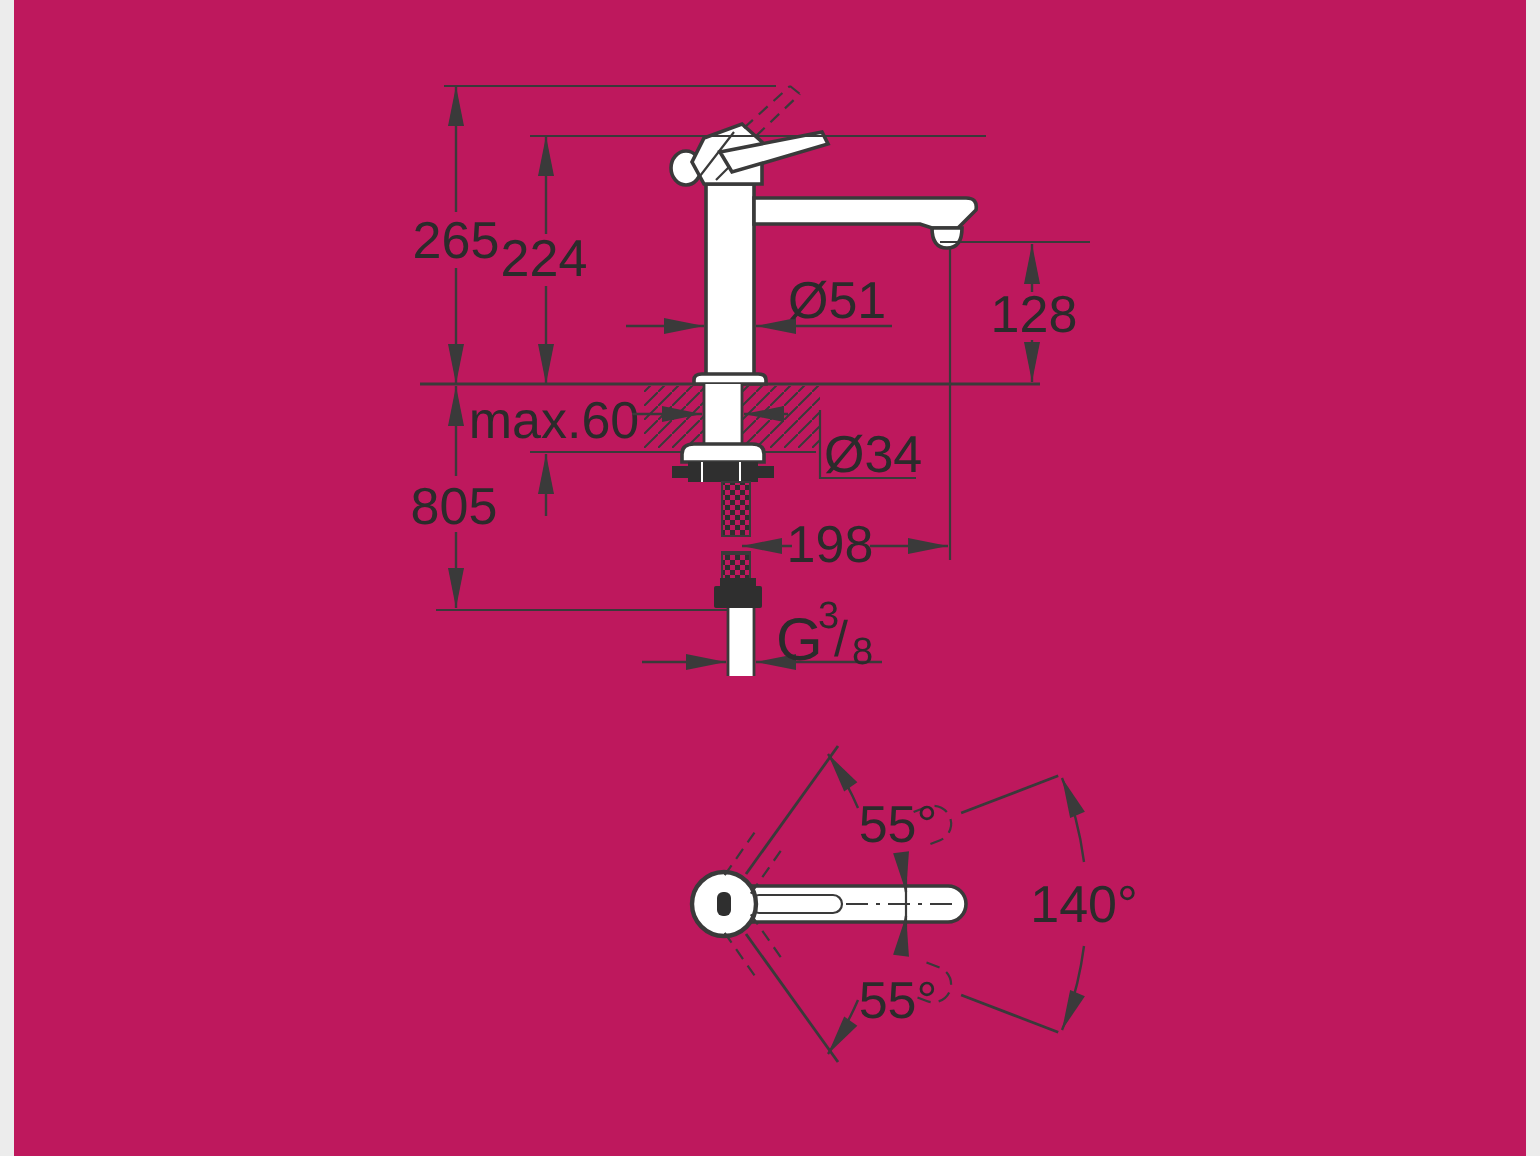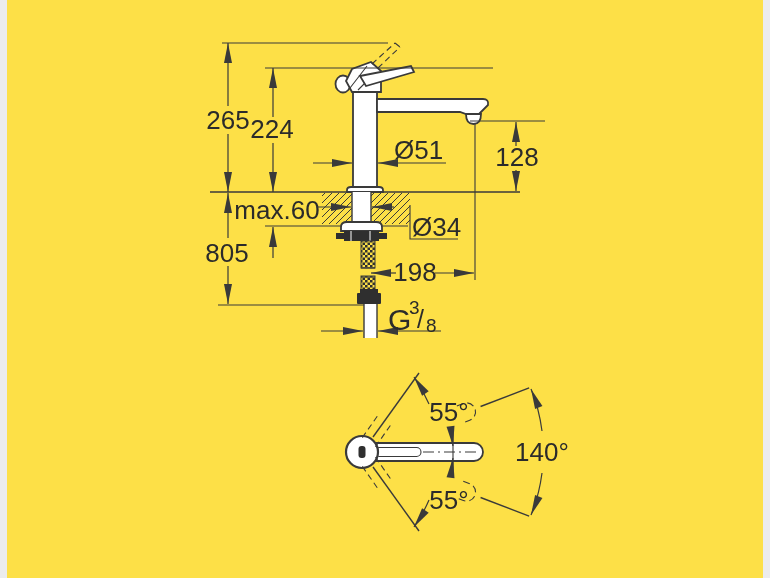--- a/index.html
+++ b/index.html
@@ -1,16 +1,16 @@
 <!DOCTYPE html>
 <html><head>
 <meta charset="utf-8">
 <style>
   html,body{margin:0;padding:0;background:#ffffff;}
-  .stage{position:relative;width:770px;height:578px;background:#fde047;overflow:hidden;
+  .stage{position:relative;width:770px;height:578px;background:#be185d;overflow:hidden;
          font-family:"Liberation Sans", sans-serif;}
   svg{position:absolute;left:0;top:0;}
   svg text{fill:#2b2b2b;font-family:"Liberation Sans", sans-serif;}
   .thin{stroke:#3a3a3a;stroke-width:1.1;fill:none;}
   .med{stroke:#3a3a3a;stroke-width:1.4;fill:none;}
   .mainw{stroke:#3a3a3a;stroke-width:1.8;fill:#ffffff;}
   .dim{stroke:#3a3a3a;stroke-width:1.2;fill:none;}
   .dark{fill:#2f2f2f;stroke:none;}
   .dsh{stroke-dasharray:6 4;}
   .dimtxt{font-size:26px;}

